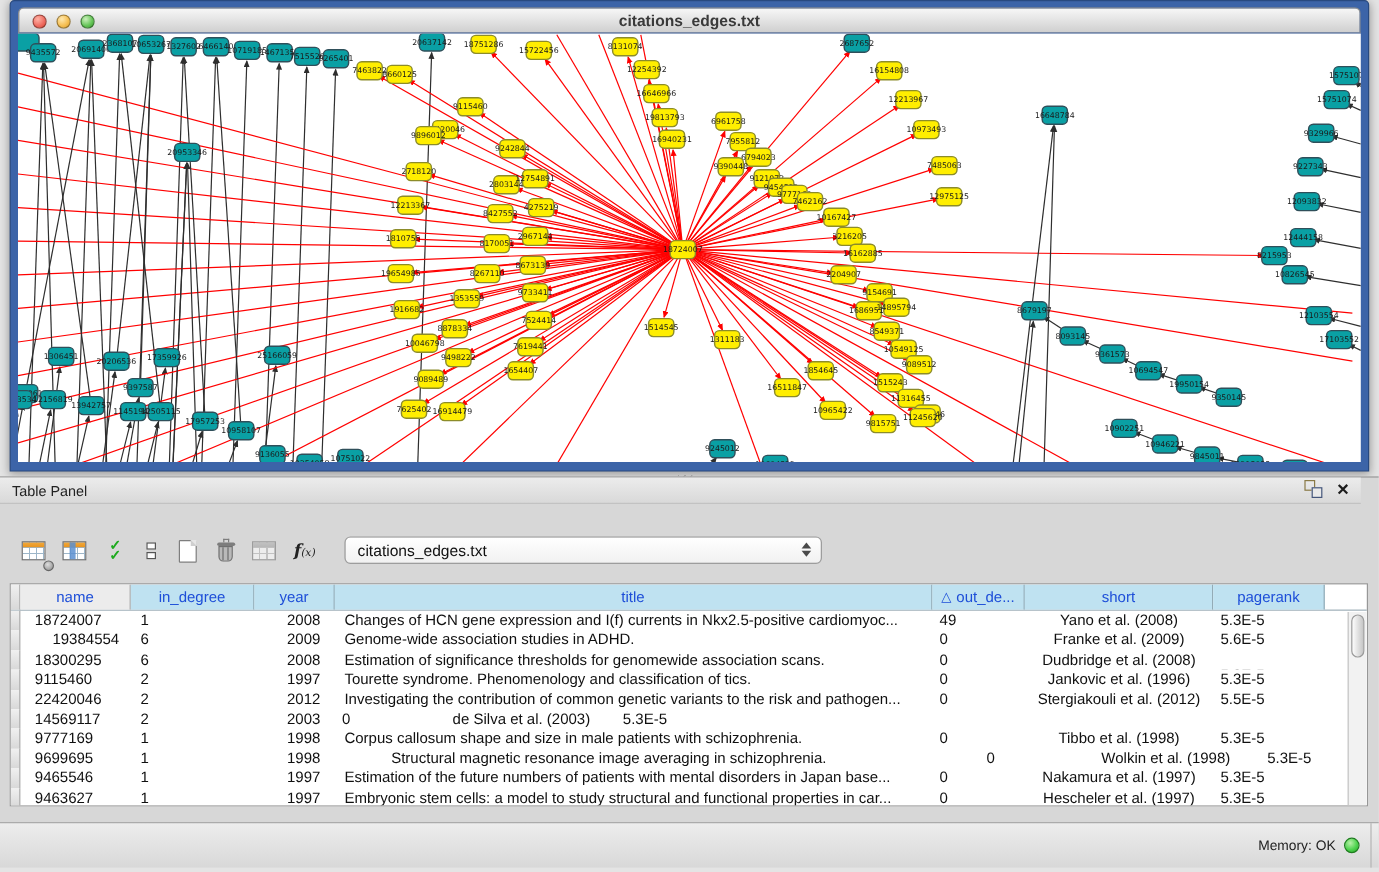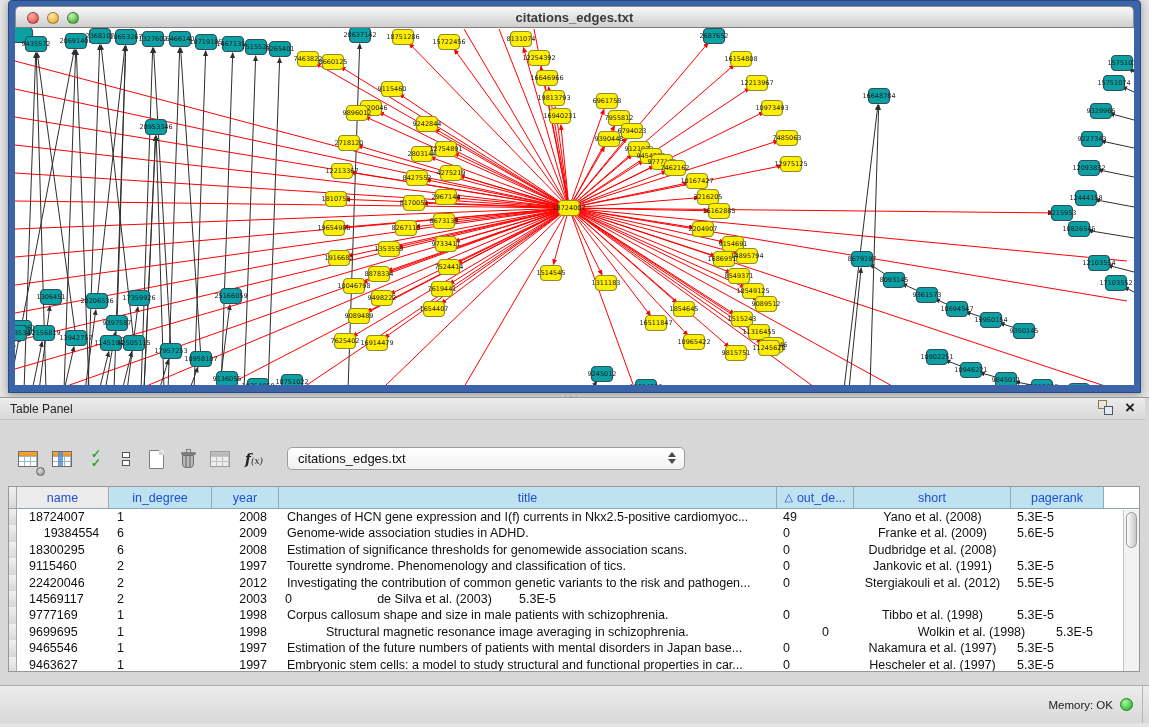--- a/index.html
+++ b/index.html
@@ -38,21 +38,21 @@
   .split-grip {
     position:absolute; left:565px; top:396px; width:12px; height:9px;
     background:repeating-linear-gradient(135deg,#9a9a9a 0 1px,transparent 1px 4px);
   }
   
   .table-panel {
     position:absolute; left:0; top:397px; width:1149px; height:303px;
     background:#d7d7d7; border-top:1px solid #989898;
   }
   .tp-header {
-    position:absolute; left:0; top:0; right:4px; height:22px;
+    position:absolute; left:0; top:0; right:15px; height:22px;
     background:linear-gradient(#ececec,#d9d9d9); border-bottom:1px solid #c2c2c2;
   }
   .tp-title { position:absolute; left:10px; top:4px; font-size:12px; color:#222; }
   .tp-hdr-icons { position:absolute; right:10px; top:2px; display:flex; gap:12px; align-items:center; }
   .float-ico { position:relative; width:15px; height:15px; }
   .float-ico .sq1 { position:absolute; left:0; top:0; width:9px; height:9px; border:1.5px solid #8a7a46; background:transparent; }
   .float-ico .sq2 { position:absolute; right:0; bottom:0; width:9px; height:9px; border:1.5px solid #44557a; background:#e9e9e9; }
   .close-ico { font-size:17px; font-weight:bold; color:#1c1c1c; line-height:15px; }
   
   .tp-toolbar { position:absolute; left:8px; top:44px; right:9px; height:36px; }
@@ -678,21 +678,21 @@
             <span class="cell" style="width: 157px; text-align: center;">Dudbridge et al. (2008)</span>
             <span class="cell" style="width: 93px; text-align: left; padding-left: 6px; margin-top: 13px;">5.9E-5</span>
           </div>
           <div class="data-row">
             <span class="rowhdr"></span>
             <span class="cell" style="width: 92px; text-align: left; padding-left: 12px;">9115460</span>
             <span class="cell" style="width: 103px; text-align: left; padding-left: 8px;">2</span>
             <span class="cell" style="width: 67px; text-align: right; padding-right: 12px;">1997</span>
             <span class="cell" style="width: 498px; text-align: left; padding-left: 8px;">Tourette syndrome. Phenomenology and classification of tics.</span>
             <span class="cell" style="width: 77px; text-align: left; padding-left: 6px;">0</span>
-            <span class="cell" style="width: 157px; text-align: center;">Jankovic et al. (1991)</span>
+            <span class="cell" style="width: 157px; text-align: center;">Jankovic et al. (1996)</span>
             <span class="cell" style="width: 93px; text-align: left; padding-left: 6px;">5.3E-5</span>
           </div>
           <div class="data-row">
             <span class="rowhdr"></span>
             <span class="cell" style="width: 92px; text-align: left; padding-left: 12px;">22420046</span>
             <span class="cell" style="width: 103px; text-align: left; padding-left: 8px;">2</span>
             <span class="cell" style="width: 67px; text-align: right; padding-right: 12px;">2012</span>
             <span class="cell" style="width: 498px; text-align: left; padding-left: 8px;">Investigating the contribution of common genetic variants to the risk and pathogen...</span>
             <span class="cell" style="width: 77px; text-align: left; padding-left: 6px;">0</span>
             <span class="cell" style="width: 157px; text-align: center;">Stergiakouli et al. (2012)</span>

